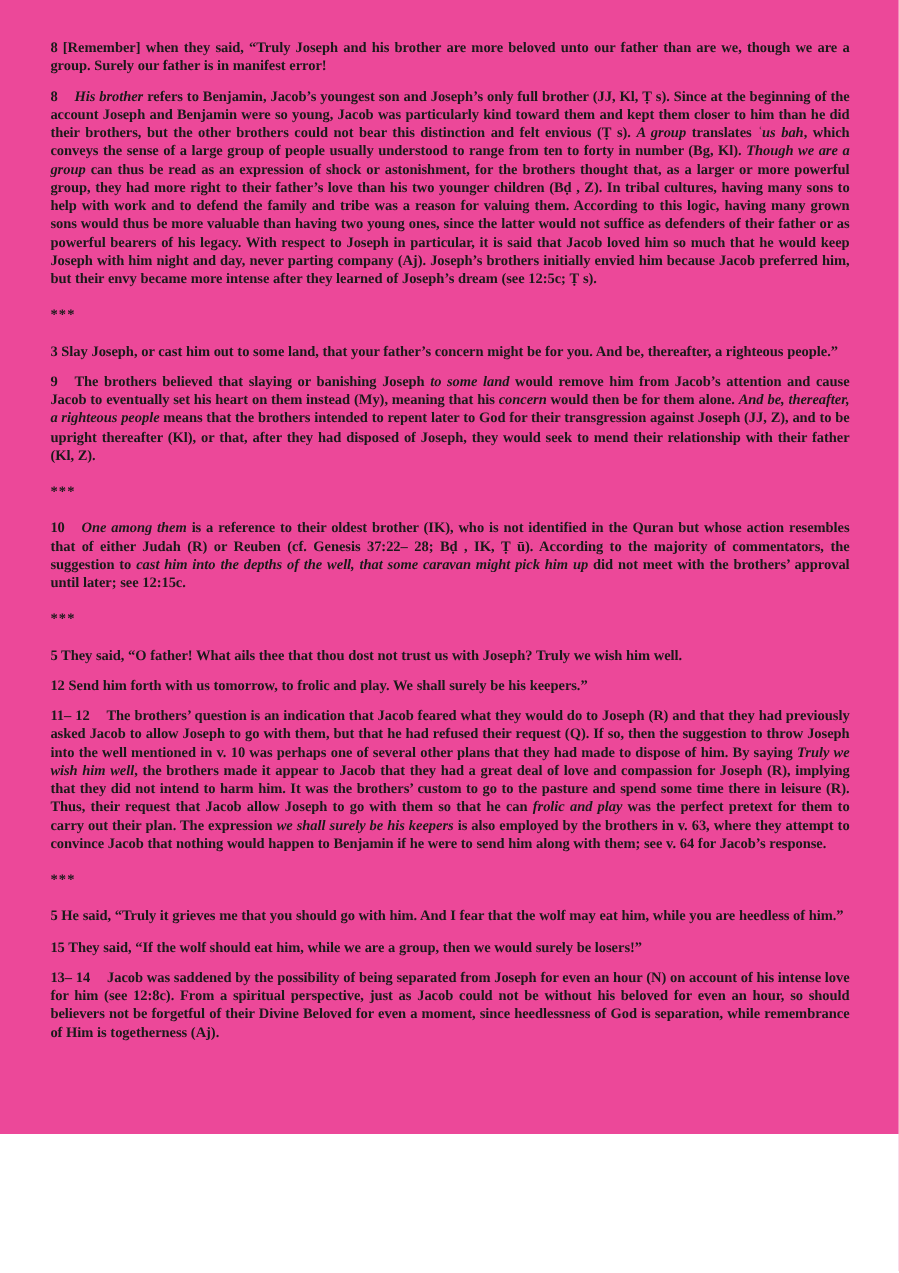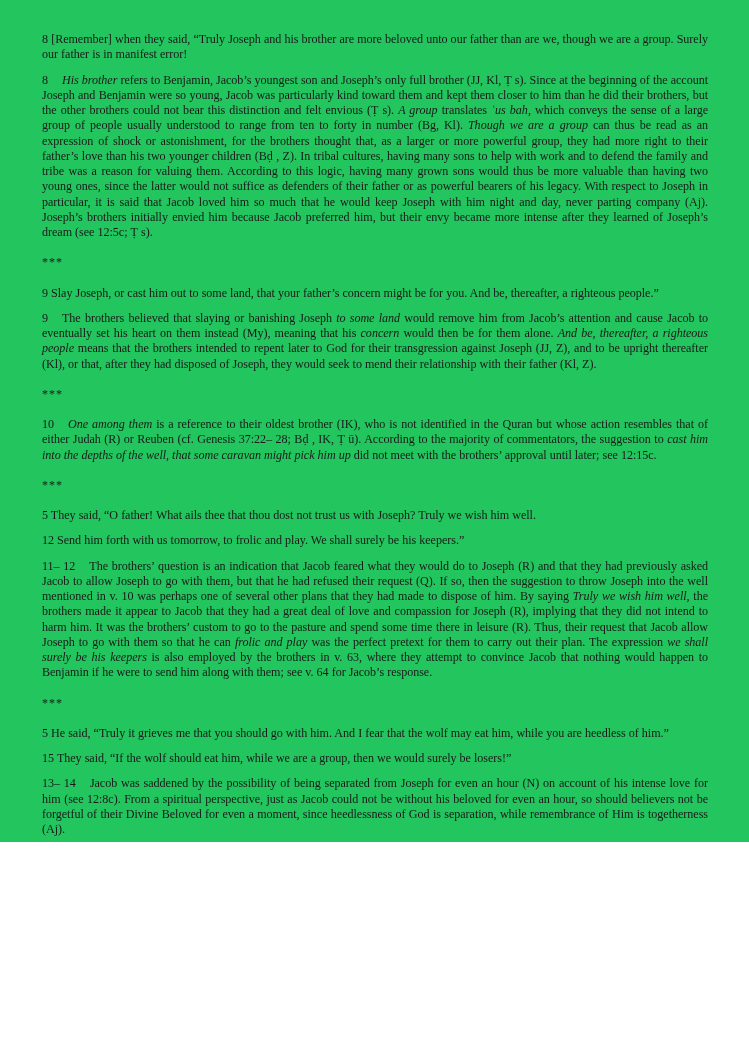--- a/index.html
+++ b/index.html
@@ -8,24 +8,25 @@
     padding: 0;
     background: #ffffff;
   }
   body {
     font-family: "Liberation Serif", "DejaVu Serif", serif;
     color: #1a1a1a;
   }
   .page {
     position: relative;
     width: 749px;
-    height: 842px;
-    background: #22c55e;
+    height: 945px;
+    background: #ec4899;
     box-sizing: border-box;
     overflow: hidden;
+    font-weight: bold;
   }
   .content {
     position: absolute;
     left: 42px;
     top: 32px;
     width: 666px;
   }
   p {
     margin: 0 0 10px 0;
     font-size: 12.1px;
@@ -68,21 +69,21 @@
   <div class="content">
 
     <p class="verse">8 [Remember] when they said, “Truly Joseph and his brother are more beloved unto our father than are we, though we are a group. Surely our father is in manifest error!</p>
 
     <p class="commentary"><span>8</span><span class="num-gap"></span><span class="ital">His brother</span><span> refers to Benjamin, Jacob’s youngest son and Joseph’s only full brother (JJ, Kl, Ṭ s). Since at the beginning of the account Joseph and Benjamin were so young, Jacob was particularly kind toward them and kept them closer to him than he did their brothers, but the other brothers could not bear this distinction and felt envious (Ṭ s). </span><span class="ital">A group</span><span> translates </span><span class="ital">ʿus bah</span><span>, which conveys the sense of a large group of people usually understood to range from ten to forty in number (Bg, Kl). </span><span class="ital">Though we are a group</span><span> can thus be read as an expression of shock or astonishment, for the brothers thought that, as a larger or more powerful group, they had more right to their father’s love than his two younger children (Bḍ , Z). In tribal cultures, having many sons to help with work and to defend the family and tribe was a reason for valuing them. According to this logic, having many grown sons would thus be more valuable than having two young ones, since the latter would not suffice as defenders of their father or as powerful bearers of his legacy. With respect to Joseph in particular, it is said that Jacob loved him so much that he would keep Joseph with him night and day, never parting company (Aj). Joseph’s brothers initially envied him because Jacob preferred him, but their envy became more intense after they learned of Joseph’s dream (see 12:5c; Ṭ s).</span></p>
 
     <div class="blk-gap-sm"></div>
     <p class="sep">***</p>
     <div class="blk-gap-sm"></div>
 
-    <p class="verse">9 Slay Joseph, or cast him out to some land, that your father’s concern might be for you. And be, thereafter, a righteous people.”</p>
+    <p class="verse">3 Slay Joseph, or cast him out to some land, that your father’s concern might be for you. And be, thereafter, a righteous people.”</p>
 
     <p class="commentary"><span>9</span><span class="num-gap"></span><span>The brothers believed that slaying or banishing Joseph </span><span class="ital">to some land</span><span> would remove him from Jacob’s attention and cause Jacob to eventually set his heart on them instead (My), meaning that his </span><span class="ital">concern</span><span> would then be for them alone. </span><span class="ital">And be, thereafter, a righteous people</span><span> means that the brothers intended to repent later to God for their transgression against Joseph (JJ, Z), and to be upright thereafter (Kl), or that, after they had disposed of Joseph, they would seek to mend their relationship with their father (Kl, Z).</span></p>
 
     <div class="blk-gap-sm"></div>
     <p class="sep">***</p>
     <div class="blk-gap-sm"></div>
 
 
     <p class="commentary"><span>10</span><span class="num-gap"></span><span class="ital">One among them</span><span> is a reference to their oldest brother (IK), who is not identified in the Quran but whose action resembles that of either Judah (R) or Reuben (cf. Genesis 37:22– 28; Bḍ , IK, Ṭ ū). According to the majority of commentators, the suggestion to </span><span class="ital">cast him into the depths of the well, that some caravan might pick him up</span><span> did not meet with the brothers’ approval until later; see 12:15c.</span></p>
 

